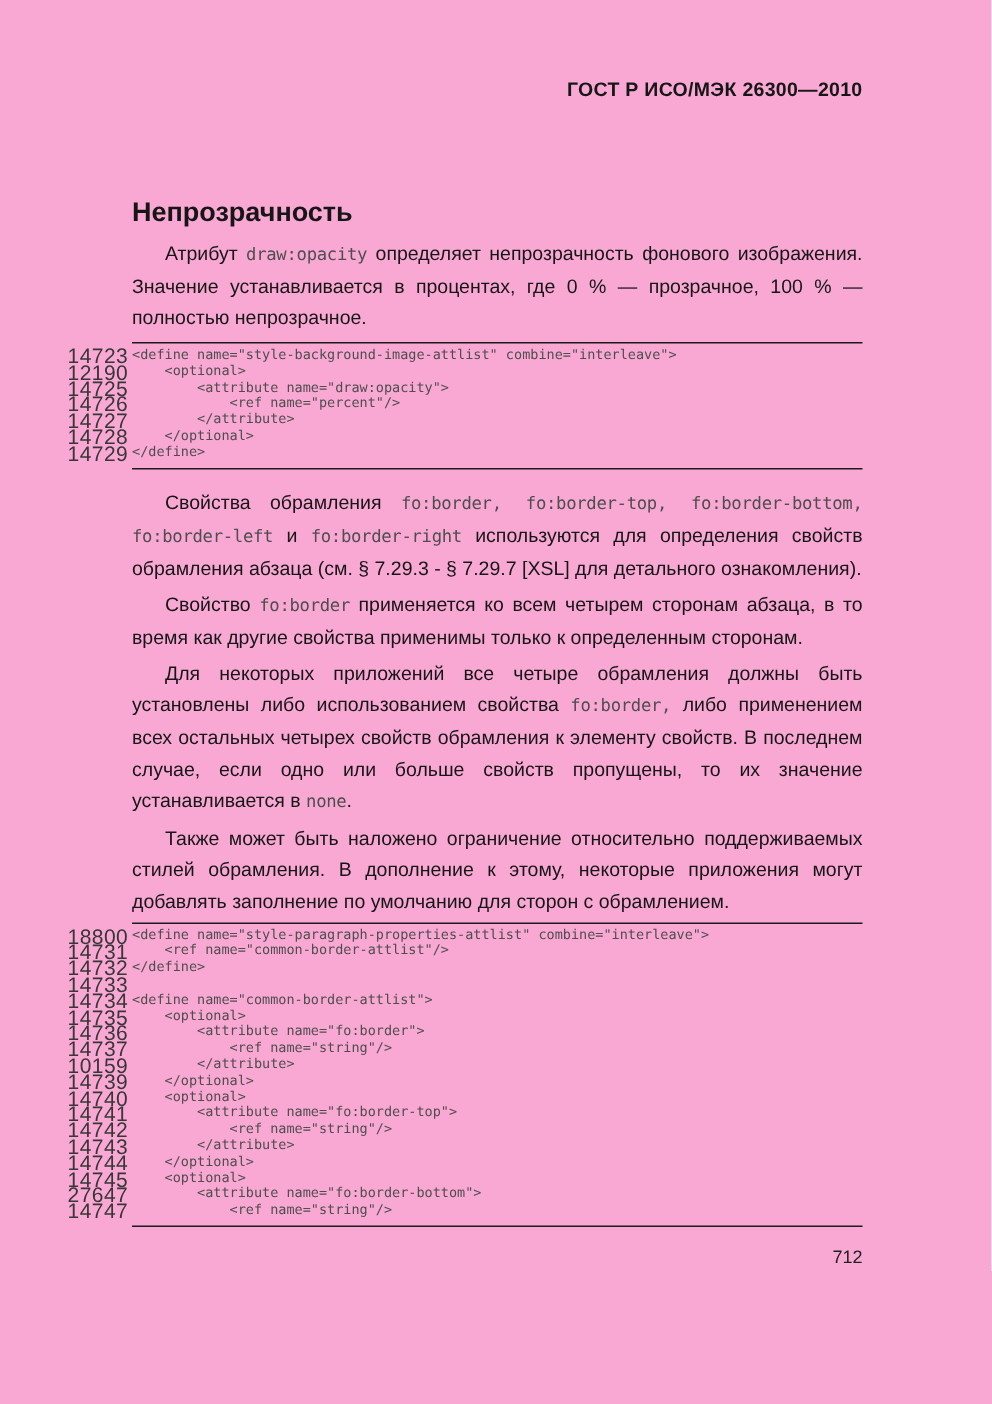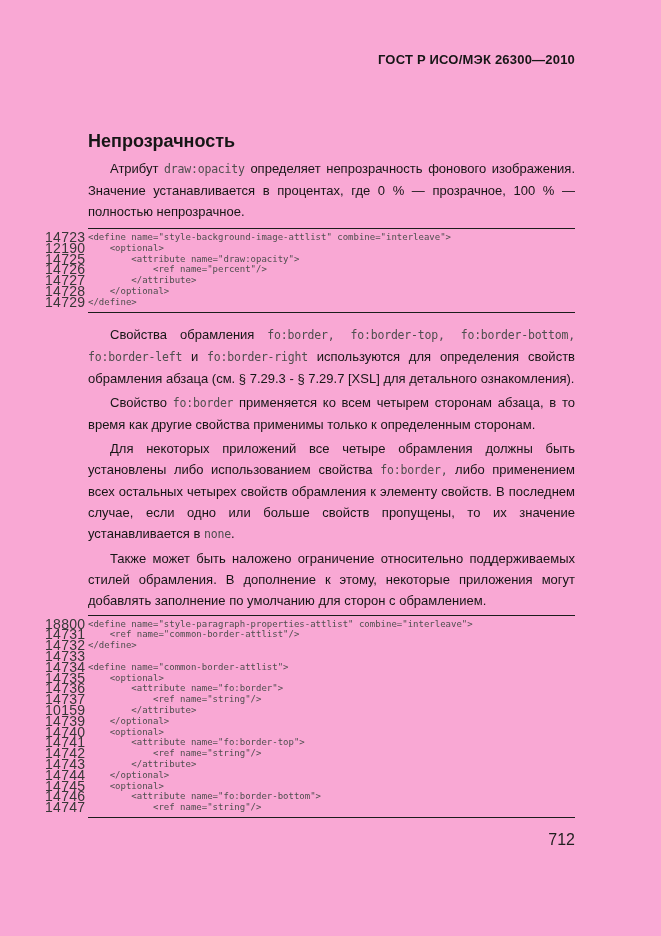--- a/index.html
+++ b/index.html
@@ -74,21 +74,21 @@
     left: -43px;
     top: 0;
     font-family: "Liberation Sans", sans-serif;
     font-size: 14px;
     color: #373737;
     letter-spacing: 0.3px;
   }
   .page-number {
     margin-top: 13px;
     text-align: right;
-    font-size: 16px;
+    font-size: 12px;
     color: #1f1f1f;
   }
 </style>
 </head>
 <body>
 
 <div class="page">
   <div class="content">
 
     <div class="running-header">
@@ -125,20 +125,20 @@
         <div class="code-line"><span class="ln">14736</span><span>        &lt;attribute name="fo:border"&gt;</span></div>
         <div class="code-line"><span class="ln">14737</span><span>            &lt;ref name="string"/&gt;</span></div>
         <div class="code-line"><span class="ln">10159</span><span>        &lt;/attribute&gt;</span></div>
         <div class="code-line"><span class="ln">14739</span><span>    &lt;/optional&gt;</span></div>
         <div class="code-line"><span class="ln">14740</span><span>    &lt;optional&gt;</span></div>
         <div class="code-line"><span class="ln">14741</span><span>        &lt;attribute name="fo:border-top"&gt;</span></div>
         <div class="code-line"><span class="ln">14742</span><span>            &lt;ref name="string"/&gt;</span></div>
         <div class="code-line"><span class="ln">14743</span><span>        &lt;/attribute&gt;</span></div>
         <div class="code-line"><span class="ln">14744</span><span>    &lt;/optional&gt;</span></div>
         <div class="code-line"><span class="ln">14745</span><span>    &lt;optional&gt;</span></div>
-        <div class="code-line"><span class="ln">14746</span><span>        &lt;attribute name="fo:border-bottom"&gt;</span></div>
+        <div class="code-line"><span class="ln">27647</span><span>        &lt;attribute name="fo:border-bottom"&gt;</span></div>
         <div class="code-line"><span class="ln">14747</span><span>            &lt;ref name="string"/&gt;</span></div>
       </div>
 
     <div class="page-number">712</div>
 
   </div>
 </div>
 
 </body></html>

